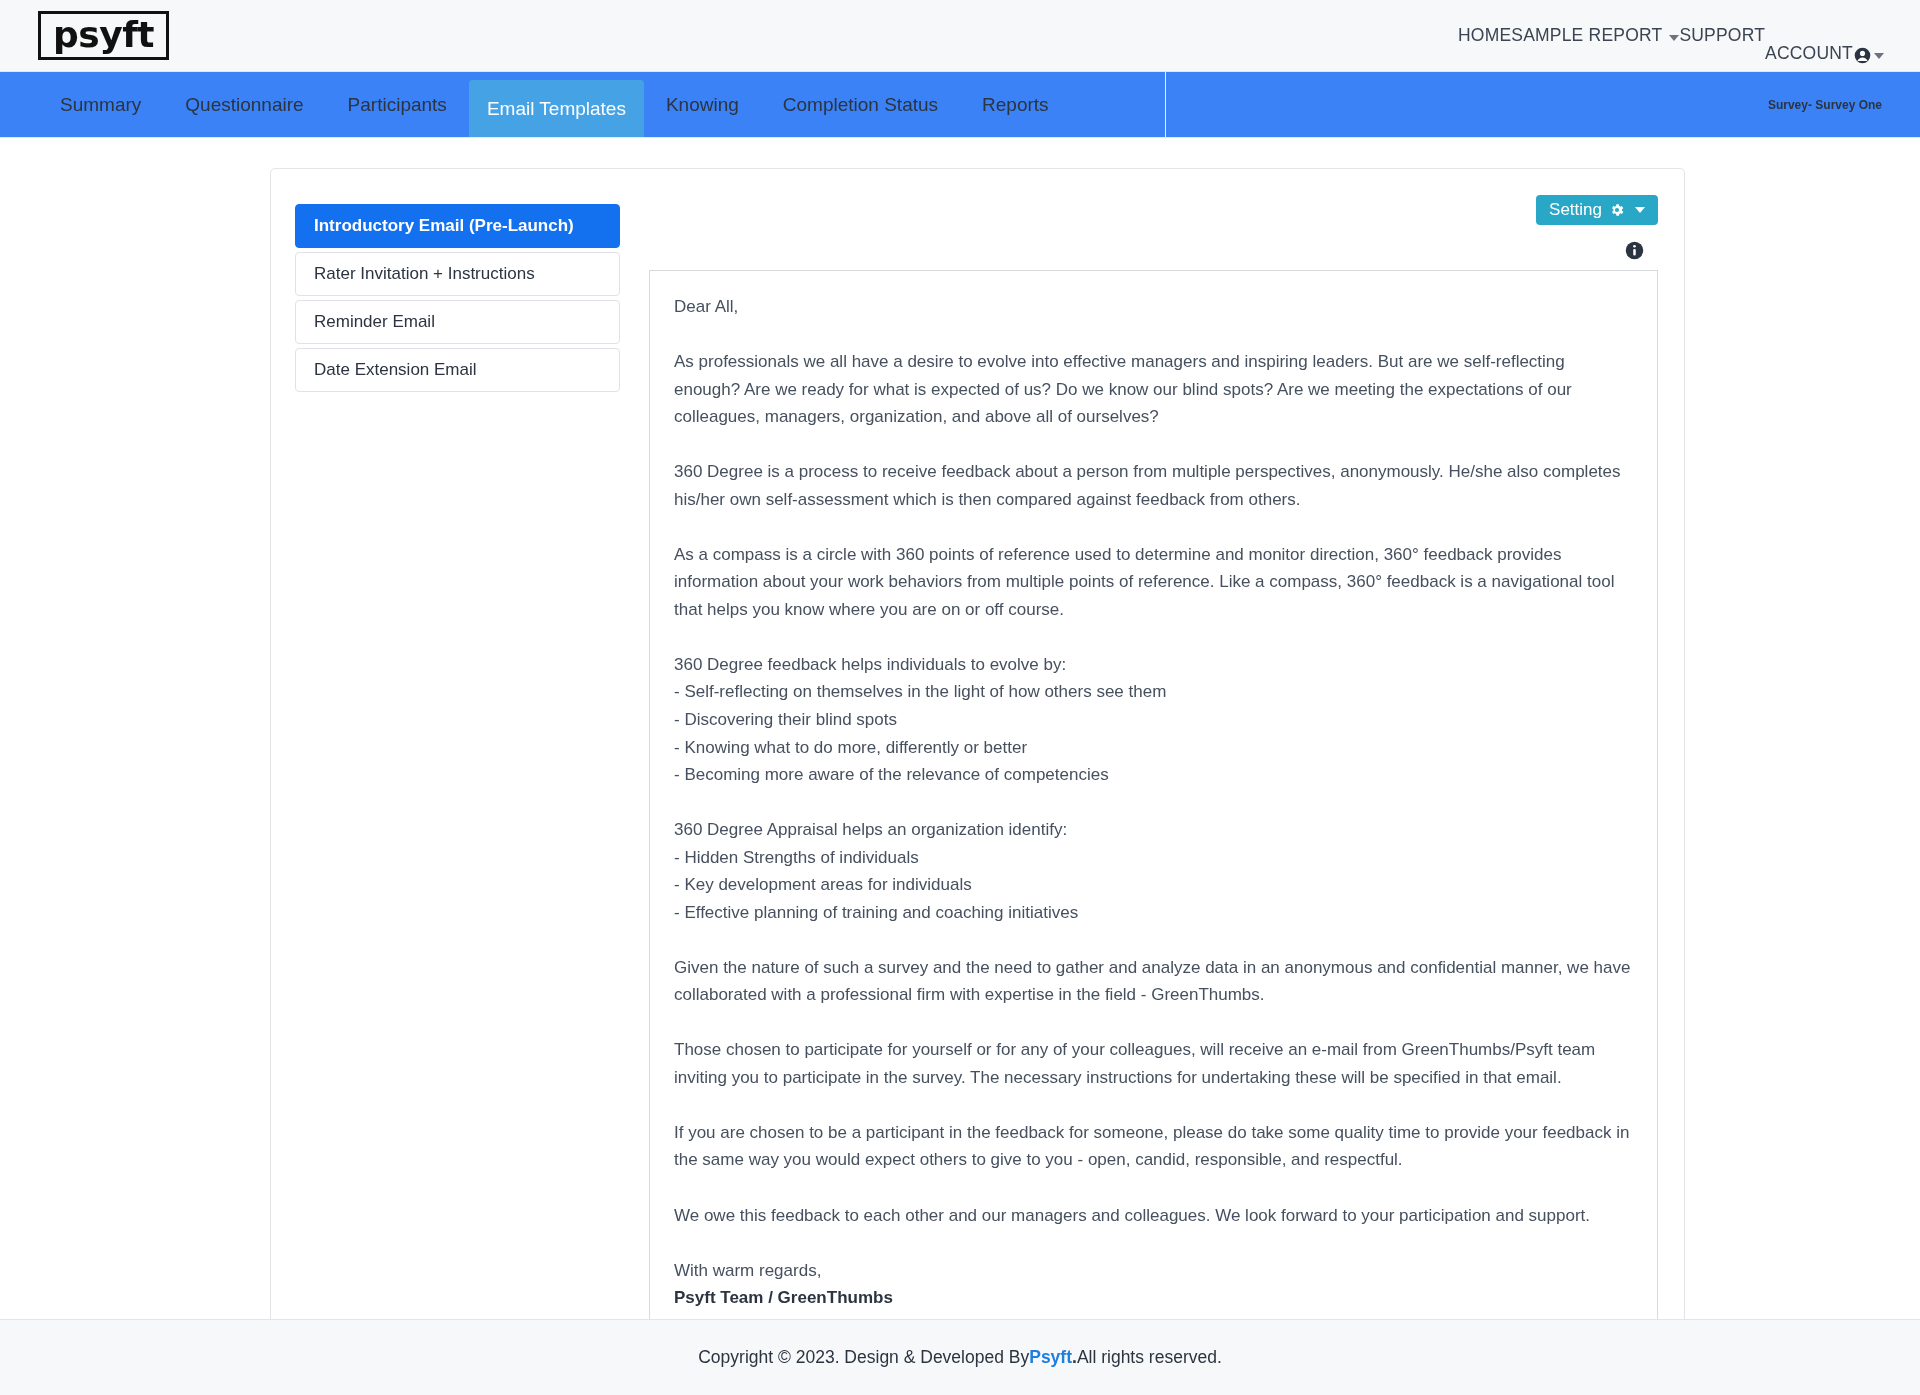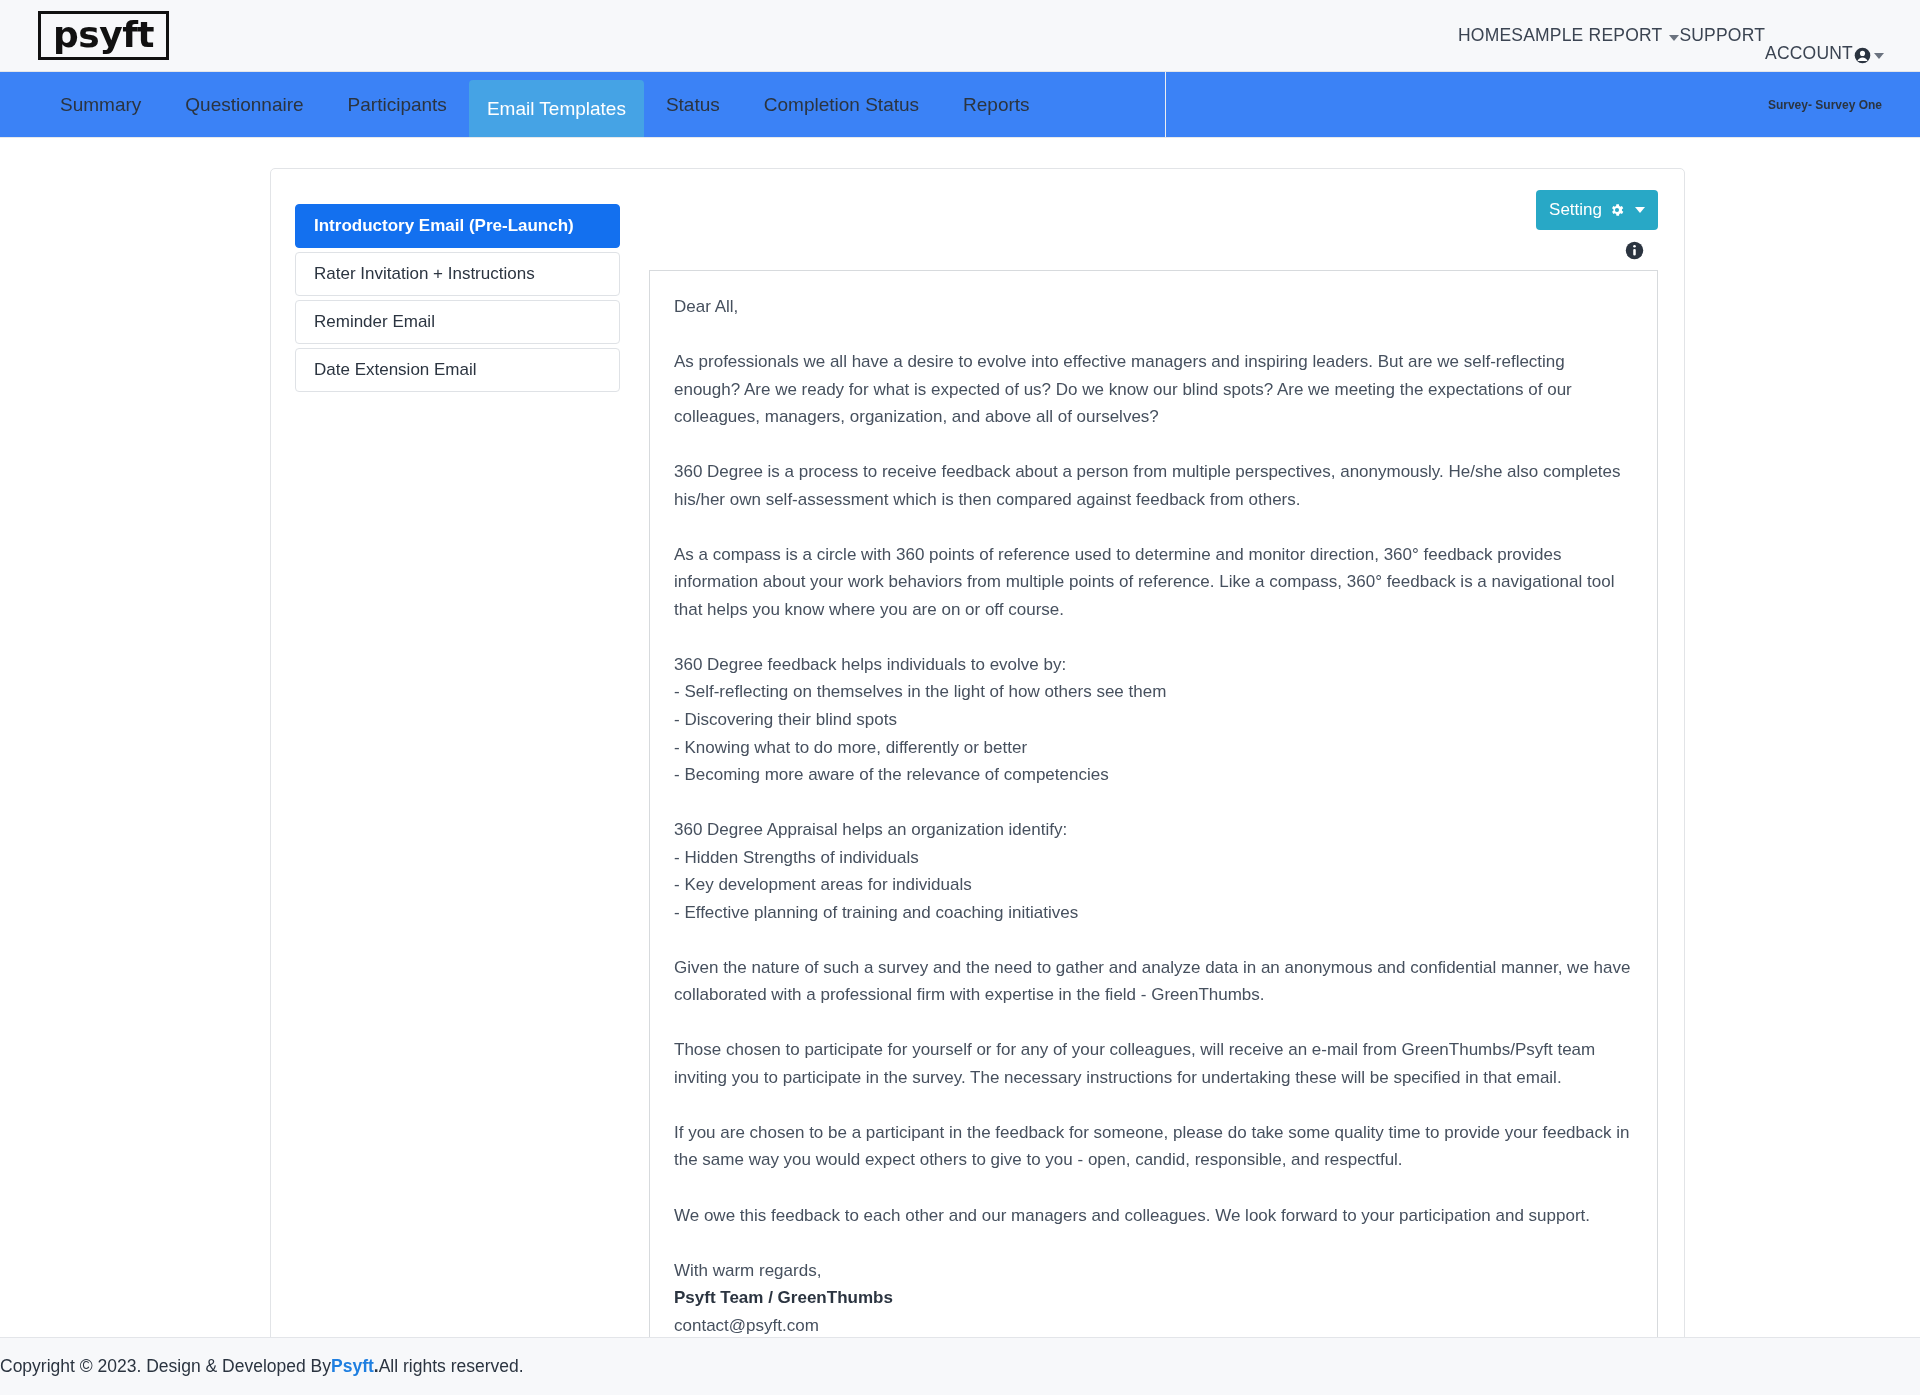--- a/index.html
+++ b/index.html
@@ -166,21 +166,21 @@
     display: flex;
     justify-content: flex-end;
     align-items: center;
     height: 38px;
   }
   .btn-setting {
     background: #28a8c6;
     color: #ffffff;
     border: none;
     border-radius: 4px;
-    height: 40px;
+    height: 30px;
     padding: 0 13px;
     font-size: 17px;
     font-family: "Liberation Sans", sans-serif;
     display: inline-flex;
     align-items: center;
     gap: 7px;
     cursor: pointer;
   }
   .gear { width: 16px; height: 16px; display: inline-block; }
   .btn-caret {
@@ -226,25 +226,26 @@
     font-size: 17px;
     line-height: 1.62;
     color: #46505e;
     margin: 0;
   }
 
   
   .footer {
     position: absolute;
     left: 0; right: 0; bottom: 0;
-    height: 58px;
+    height: 76px;
     background: #f7f8fa;
     border-top: 1px solid #e3e5e9;
     display: flex;
     align-items: center;
+    justify-content: center;
     font-size: 17.5px;
     color: #2b3440;
   }
   .footer b { color: #1f7fe0; font-weight: 700; }
   .footer .dot { color: #2b3440; font-weight: 700; }
 </style>
 </head>
 <body>
 
 <div class="topbar">
@@ -284,21 +285,21 @@
     <div class="tab">
       <span>Questionnaire</span>
     </div>
     <div class="tab">
       <span>Participants</span>
     </div>
     <div class="tab active">
       <span>Email Templates</span>
     </div>
     <div class="tab">
-      <span>Status</span>
+      <span>Knowing</span>
     </div>
     <div class="tab">
       <span>Completion Status</span>
     </div>
     <div class="tab">
       <span>Reports</span>
     </div>
   </div>
   <div class="survey-title">Survey- Survey One</div>
 </div>

